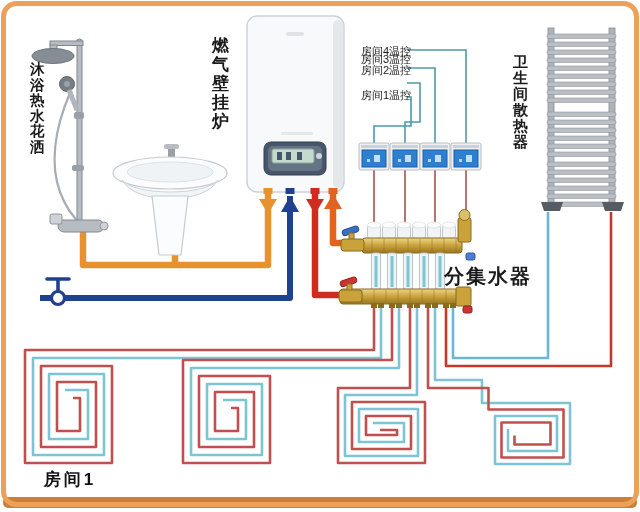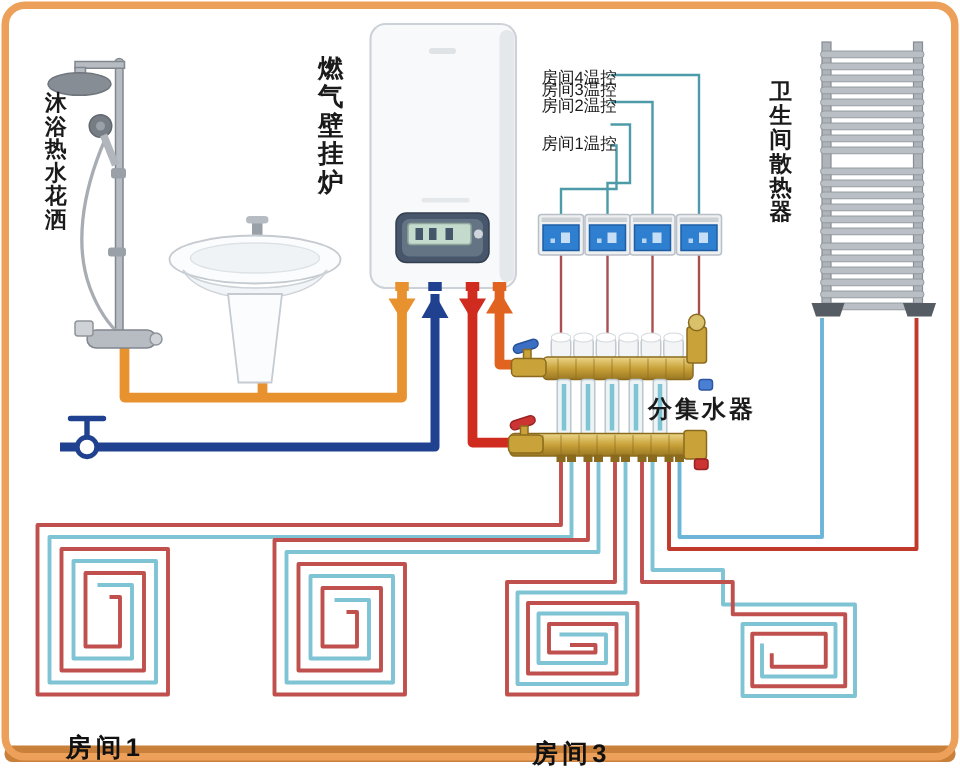--- a/index.html
+++ b/index.html
@@ -6,24 +6,24 @@
   #canvas{position:relative;width:640px;height:512px;background:#ffffff;overflow:hidden;
           font-family:"Liberation Sans","DejaVu Sans",sans-serif;}
   #scene{position:absolute;left:0;top:0;}
   .lbl{position:absolute;font-weight:bold;color:#1a1a1a;white-space:nowrap;}
   .vlabel{display:flex;flex-direction:column;align-items:center;}
   .vlabel div{text-align:center;}
   #lbl-shower{left:30px;top:62px;font-size:14.5px;line-height:15.5px;}
   #lbl-boiler{left:212px;top:36px;font-size:17px;line-height:19px;}
   #lbl-radiator{left:513px;top:54px;font-size:15px;line-height:16px;}
   #lbl-basin{left:135px;top:139px;font-size:17px;letter-spacing:4px;}
-  #lbl-manifold{left:432px;top:263px;font-size:16px;letter-spacing:2px;}
+  #lbl-manifold{left:444px;top:263px;font-size:20px;letter-spacing:2px;}
   .tlbl{position:absolute;left:361px;font-size:11px;font-weight:normal;color:#1a1a1a;}
   .rlbl{position:absolute;width:92px;font-size:17px;font-weight:bold;color:#111;
-        letter-spacing:3px;text-align:center;margin-top:19px;}
+        letter-spacing:3px;text-align:center;}
   
   .pipe{fill:none;stroke-linejoin:round;stroke-linecap:butt;}
   .p-orange{stroke:var(--pipe-orange);stroke-width:6.5;}
   .p-blue{stroke:var(--pipe-blue);stroke-width:6;}
   .p-red{stroke:var(--pipe-red);stroke-width:6.5;}
   .p-return{stroke:var(--pipe-return);stroke-width:6.5;}
   .loop-red{stroke:var(--loop-red);stroke-width:2.6;fill:none;stroke-linejoin:round;}
   .loop-teal{stroke:var(--loop-teal);stroke-width:2.6;fill:none;stroke-linejoin:round;}
   .wire{stroke:var(--wire);stroke-width:1.6;fill:none;}
   .wire-teal{stroke:var(--wire-teal);stroke-width:1.6;fill:none;}
@@ -313,14 +313,13 @@
       <div>器</div>
     </div>
   <div id="lbl-manifold" class="lbl">分集水器</div>
 
   <div class="tlbl" style="top:44px">房间4温控</div>
   <div class="tlbl" style="top:52px">房间3温控</div>
   <div class="tlbl" style="top:63px">房间2温控</div>
   <div class="tlbl" style="top:88px">房间1温控</div>
 
   <div class="rlbl" style="left:24px;top:468px">房间1</div>
-  <div class="rlbl" style="left:335px;top:472px">房间3</div>
 </div>
 
 </body></html>

